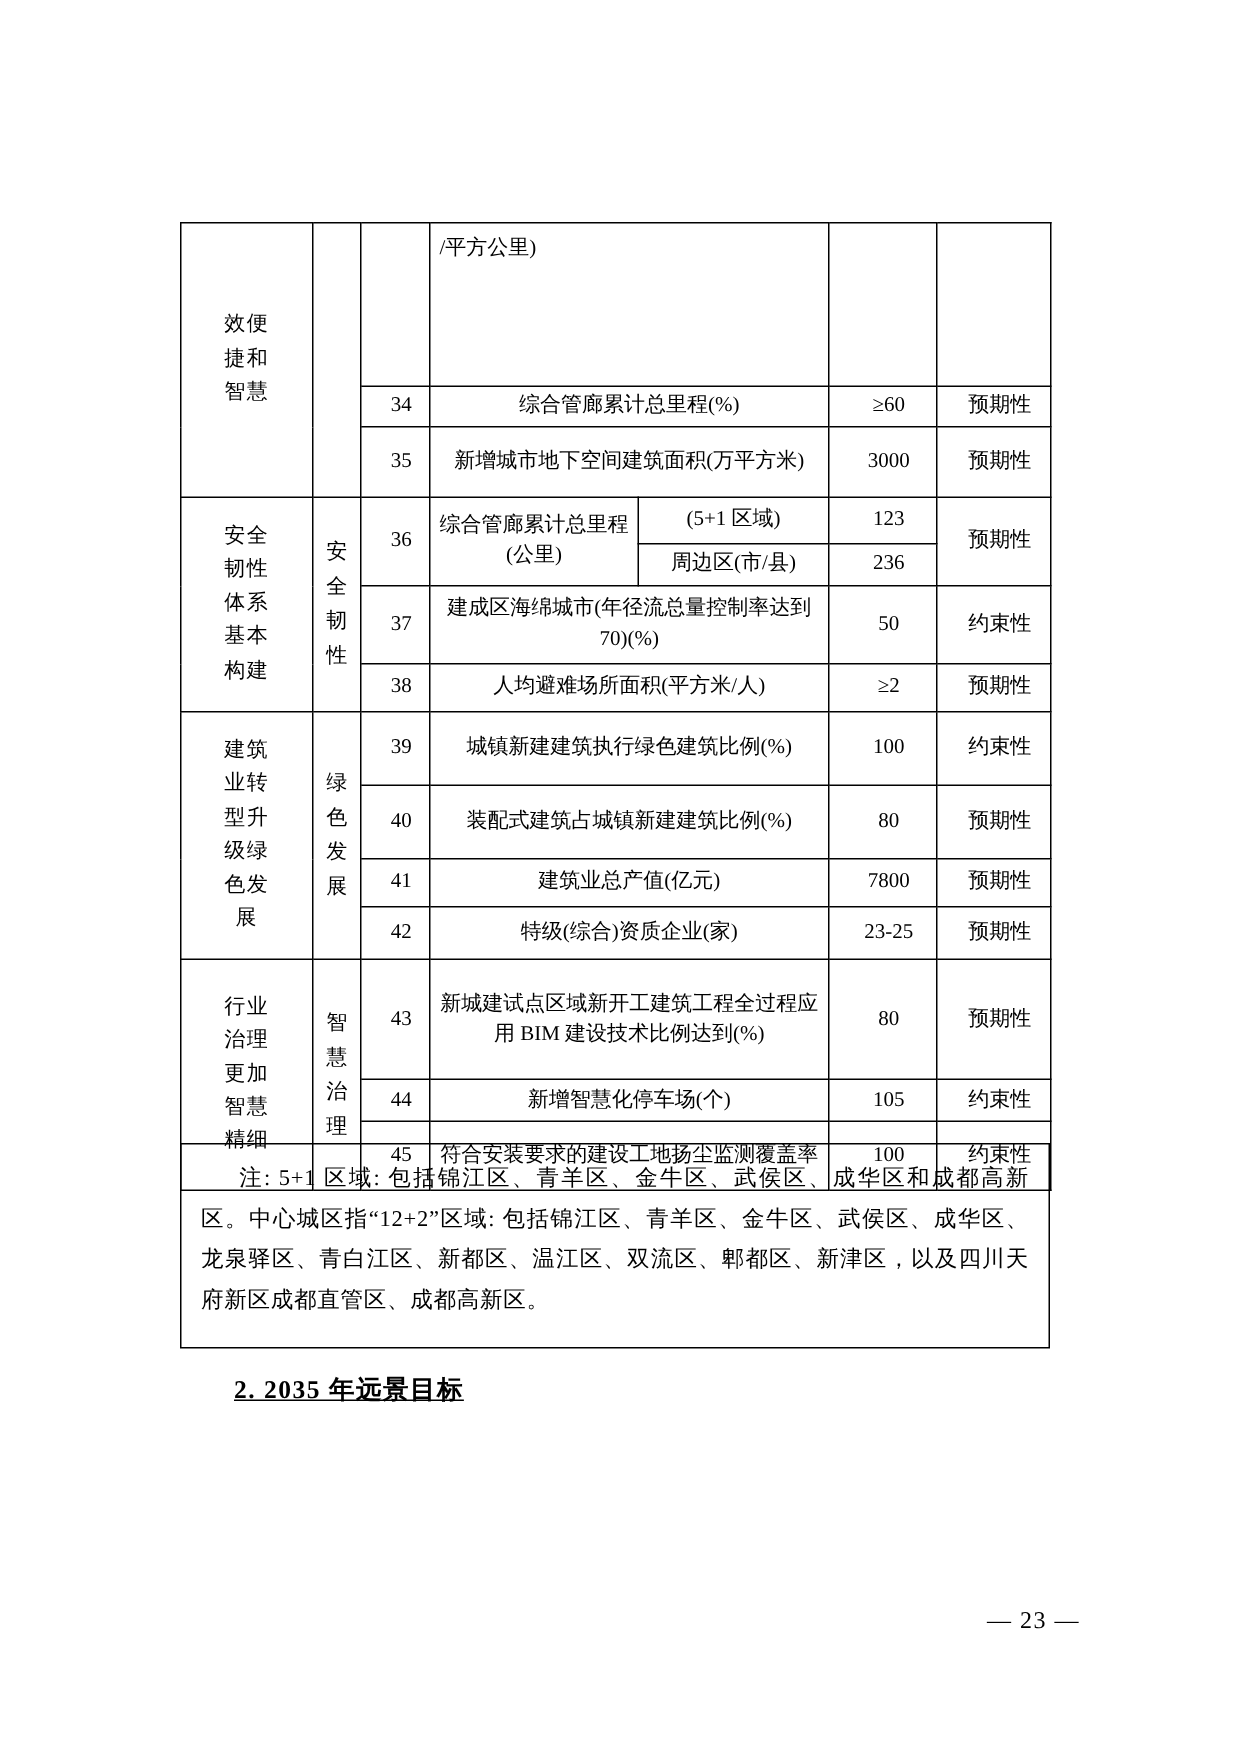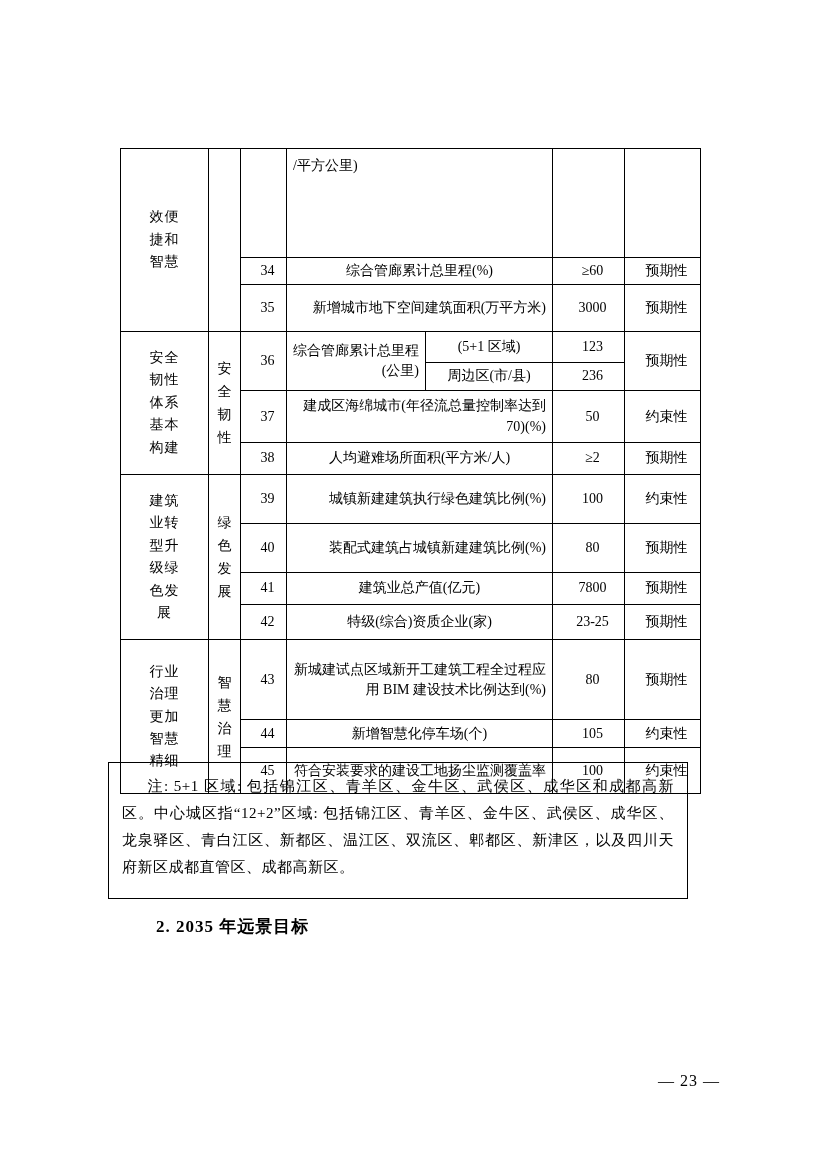--- a/index.html
+++ b/index.html
@@ -20,38 +20,38 @@
     border:1px solid #000;
     padding:2px 4px;
     vertical-align:middle;
     text-align:center;
     line-height:1.45;
     overflow:hidden;
   }
   .indicators td.cat { padding:15px 4px; }
   .cat .wrap3 { display:inline-block; width:3.1em; word-break:break-all; letter-spacing:1px; line-height:1.6; text-align:center; }
   .subcat .vert { display:inline-block; width:1.2em; word-break:break-all; line-height:1.65; }
-  .indicators td.ind.l { text-align:right; padding:2px 6px;margin-top:24px; }
+  .indicators td.ind.l { text-align:center; padding:2px 6px;margin-top:24px; }
   .indicators td.ind.c { text-align:center; }
   .indicators td.cont { vertical-align:top; text-align:left; padding:7px 6px; }
   .indicators td.num, .indicators td.val, .indicators td.typ { text-align:center;padding-left:12px; }
 
   .note-box {
-    position:absolute; left:108px; top:762px; width:580px; height:137px;
+    position:absolute; left:120px; top:762px; width:580px; height:137px;
     border:1px solid #000;
     padding:10px 13px;
     font-size:15px; line-height:27px;
     text-align:justify; text-indent:1.7em;
     letter-spacing:0.5px;
   }
 
   .section-heading {
     position:absolute; left:120px; top:915px; width:580px;
     padding-left:36px;
-    font-size:17px; font-weight:bold; letter-spacing:1px;
+    font-size:17px; font-weight:bold; letter-spacing:1px;text-decoration:underline;
   }
 
   .body-paragraph {
     position:absolute; left:118px; top:945px; width:590px;
     font-size:18px; line-height:46px;
     text-indent:2em; text-align:justify;
     letter-spacing:1.5px;
   }
   .body-paragraph .b { font-weight:bold; }
 

